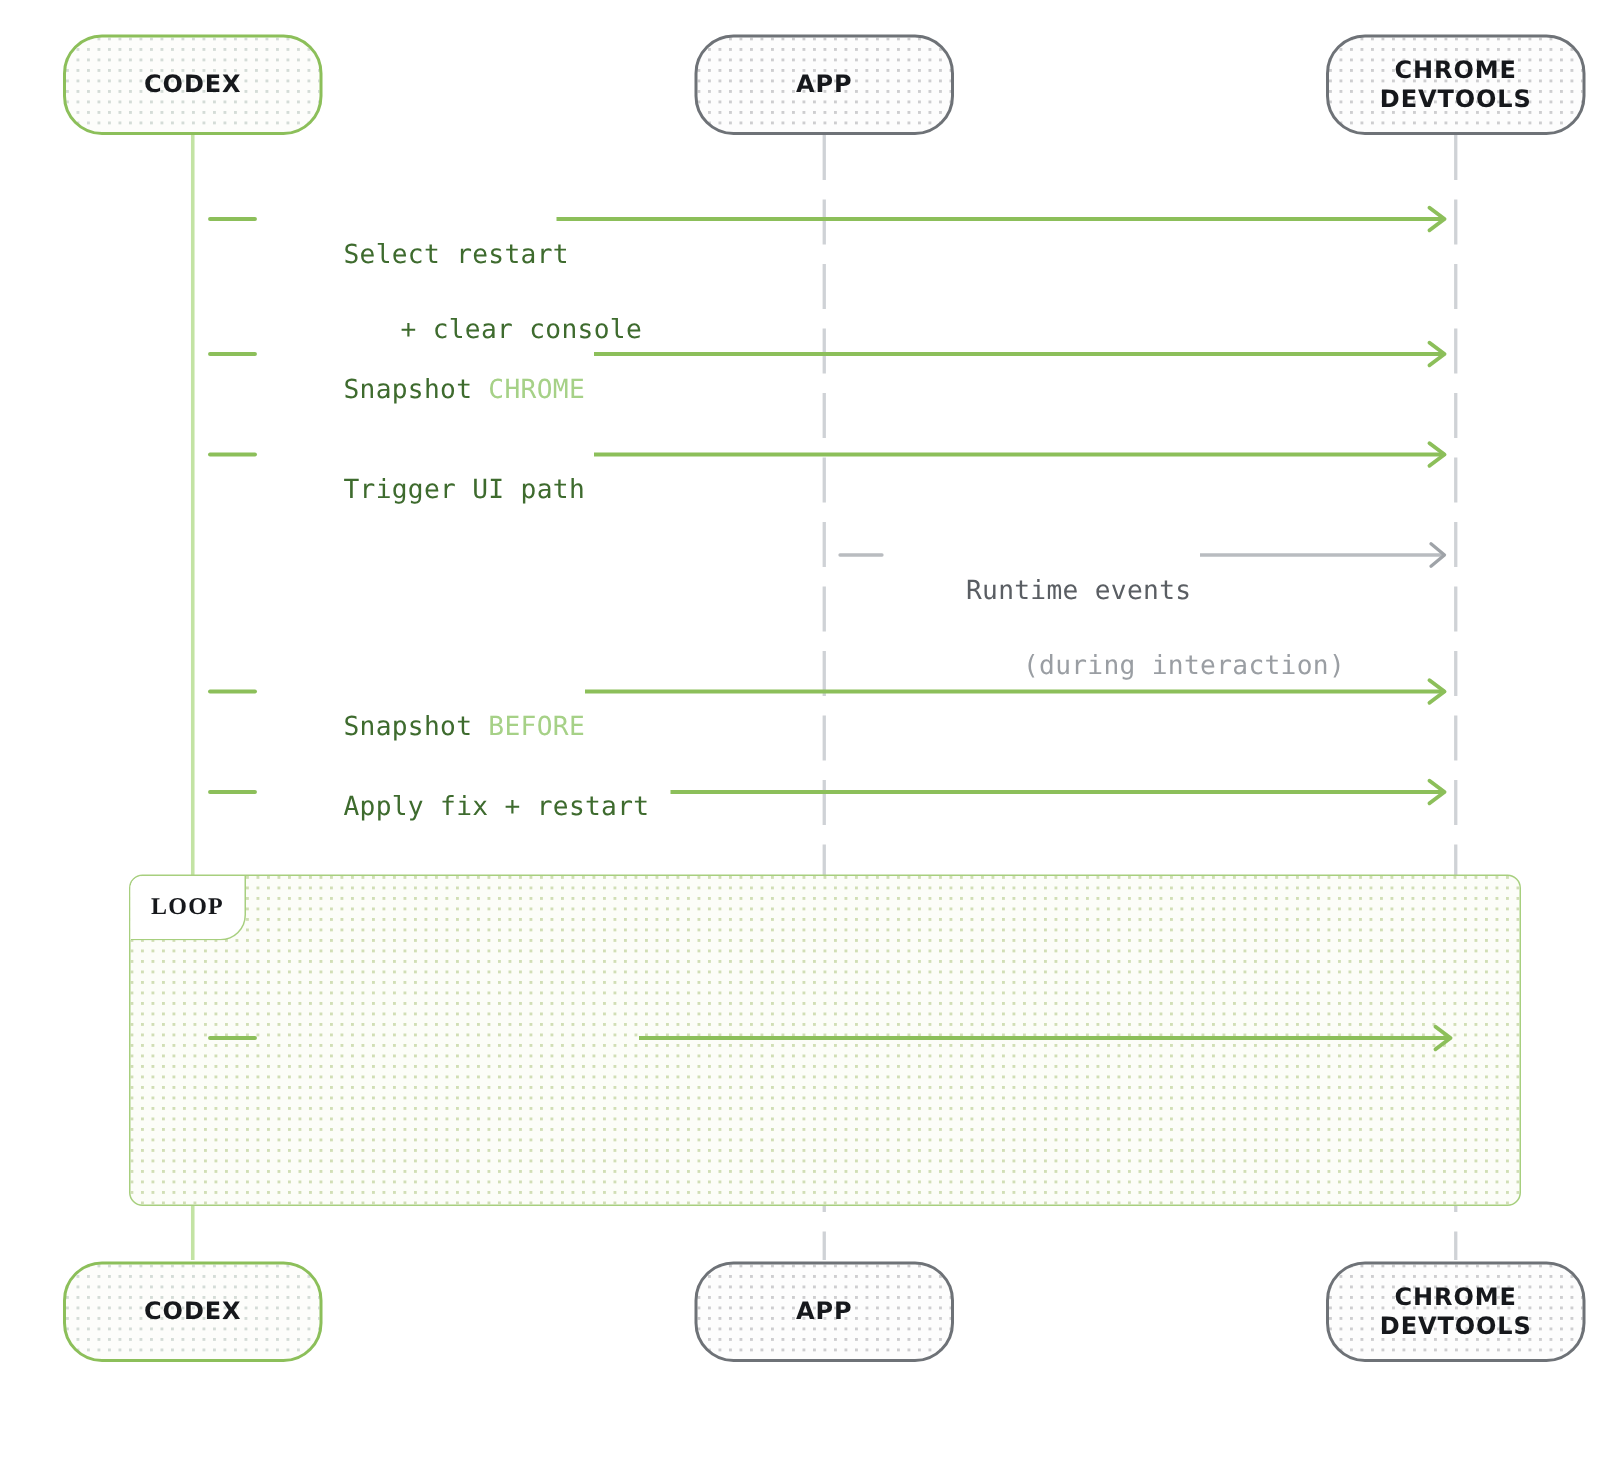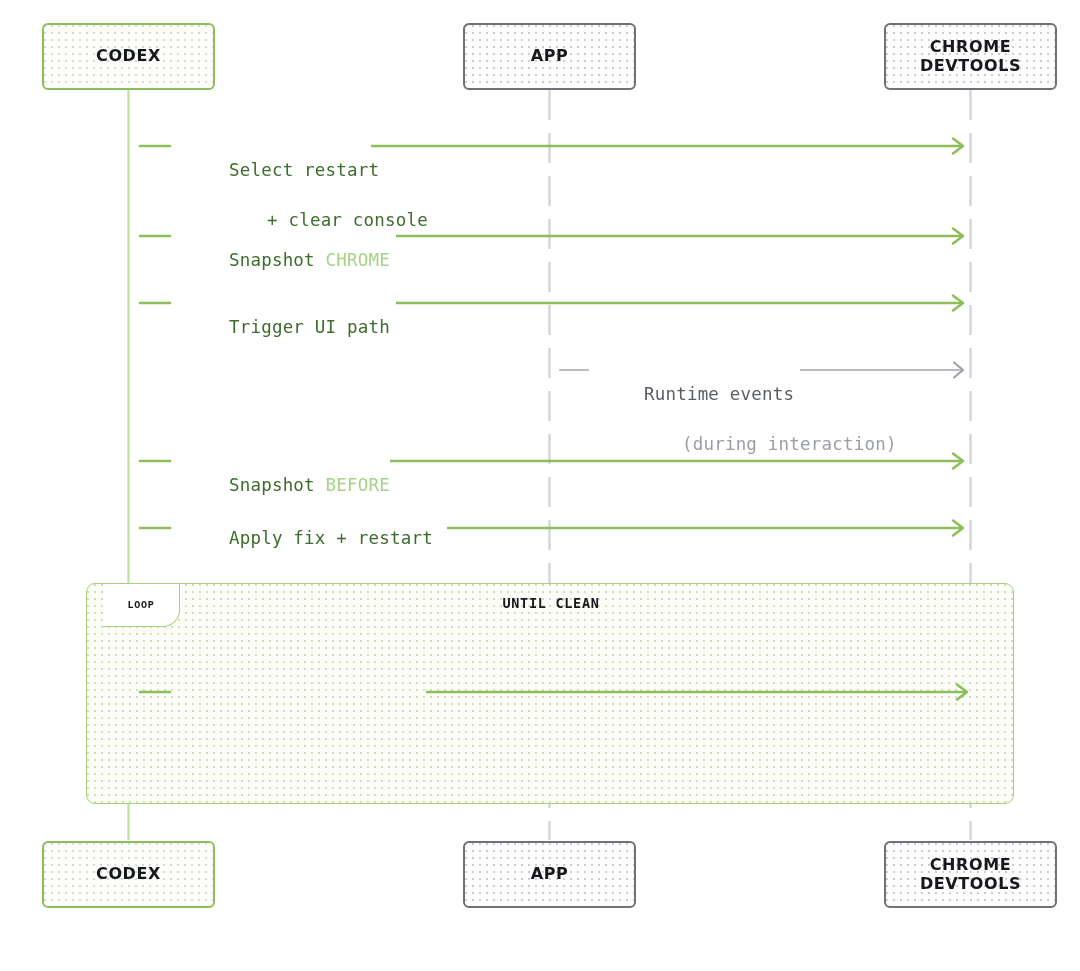--- a/index.html
+++ b/index.html
@@ -25,21 +25,21 @@
     left: 0;
     top: 0;
     width: 1080px;
     height: 971px;
   }
 
   
   .actor-box {
     position: absolute;
     box-sizing: border-box;
-    border-radius: 6px;
+    border-radius: 26px;
     display: flex;
     align-items: center;
     justify-content: center;
     text-align: center;
     font-family: "DejaVu Sans", sans-serif;
     font-weight: 700;
     font-size: 16px;
     letter-spacing: 0.6px;
     color: #16181c;
     line-height: 1.18;
@@ -75,36 +75,36 @@
     box-sizing: border-box;
     border: 1.6px solid #a7cf7e;
     border-radius: 9px;
     background-color: #fcfdf8;
     background-image:
       radial-gradient(circle at 1px 1px, rgba(150,180,90,0.42) 1px, transparent 1.2px);
     background-size: 7px 7px;
   }
   #loop-tab {
     position: absolute;
-    left: 16px;
+    left: 0px;
     top: 0px;
     width: 77px;
     height: 43px;
     box-sizing: border-box;
     background: #ffffff;
     border-right: 1.6px solid #a7cf7e;
     border-bottom: 1.6px solid #a7cf7e;
     border-top-left-radius: 8px;
     border-bottom-right-radius: 17px;
     display: flex;
     align-items: center;
     justify-content: center;
-    font-family: Liberation Mono, monospace;
+    font-family: Liberation Serif, serif;
     font-weight: 700;
-    font-size: 10px;
+    font-size: 16px;
     letter-spacing: 0.8px;
     color: #16181c;
   }
   #loop-condition {
     position: absolute;
     left: 0;
     top: 11px;
     width: 928px;
     text-align: center;
     font-family: "DejaVu Sans Mono", monospace;
@@ -172,21 +172,20 @@
     </g>
 
     <g>
       <line x1="140" y1="528" x2="170" y2="528" stroke="#8cbf5a" stroke-width="2.6" stroke-linecap="round"></line>
       <line x1="447" y1="528" x2="963" y2="528" stroke="#8cbf5a" stroke-width="2.6"></line>
       <polyline points="953,520.5 963,528 953,535.5" fill="none" stroke="#8cbf5a" stroke-width="2.6" stroke-linejoin="round" stroke-linecap="round"></polyline>
     </g>
   </svg>
 
   <div id="loop-fragment">
-    <div id="loop-condition">UNTIL CLEAN</div>
     <div id="loop-tab">LOOP</div>
   </div>
 
   <svg style="position:absolute;left:0;top:0;width:1080px;height:971px;" viewBox="0 0 1080 971">
     <g>
       <line x1="140" y1="692" x2="170" y2="692" stroke="#8cbf5a" stroke-width="2.6" stroke-linecap="round"></line>
       <line x1="426" y1="692" x2="967" y2="692" stroke="#8cbf5a" stroke-width="2.6"></line>
       <polyline points="957,684.5 967,692 957,699.5" fill="none" stroke="#8cbf5a" stroke-width="2.6" stroke-linejoin="round" stroke-linecap="round"></polyline>
     </g>
   </svg>

